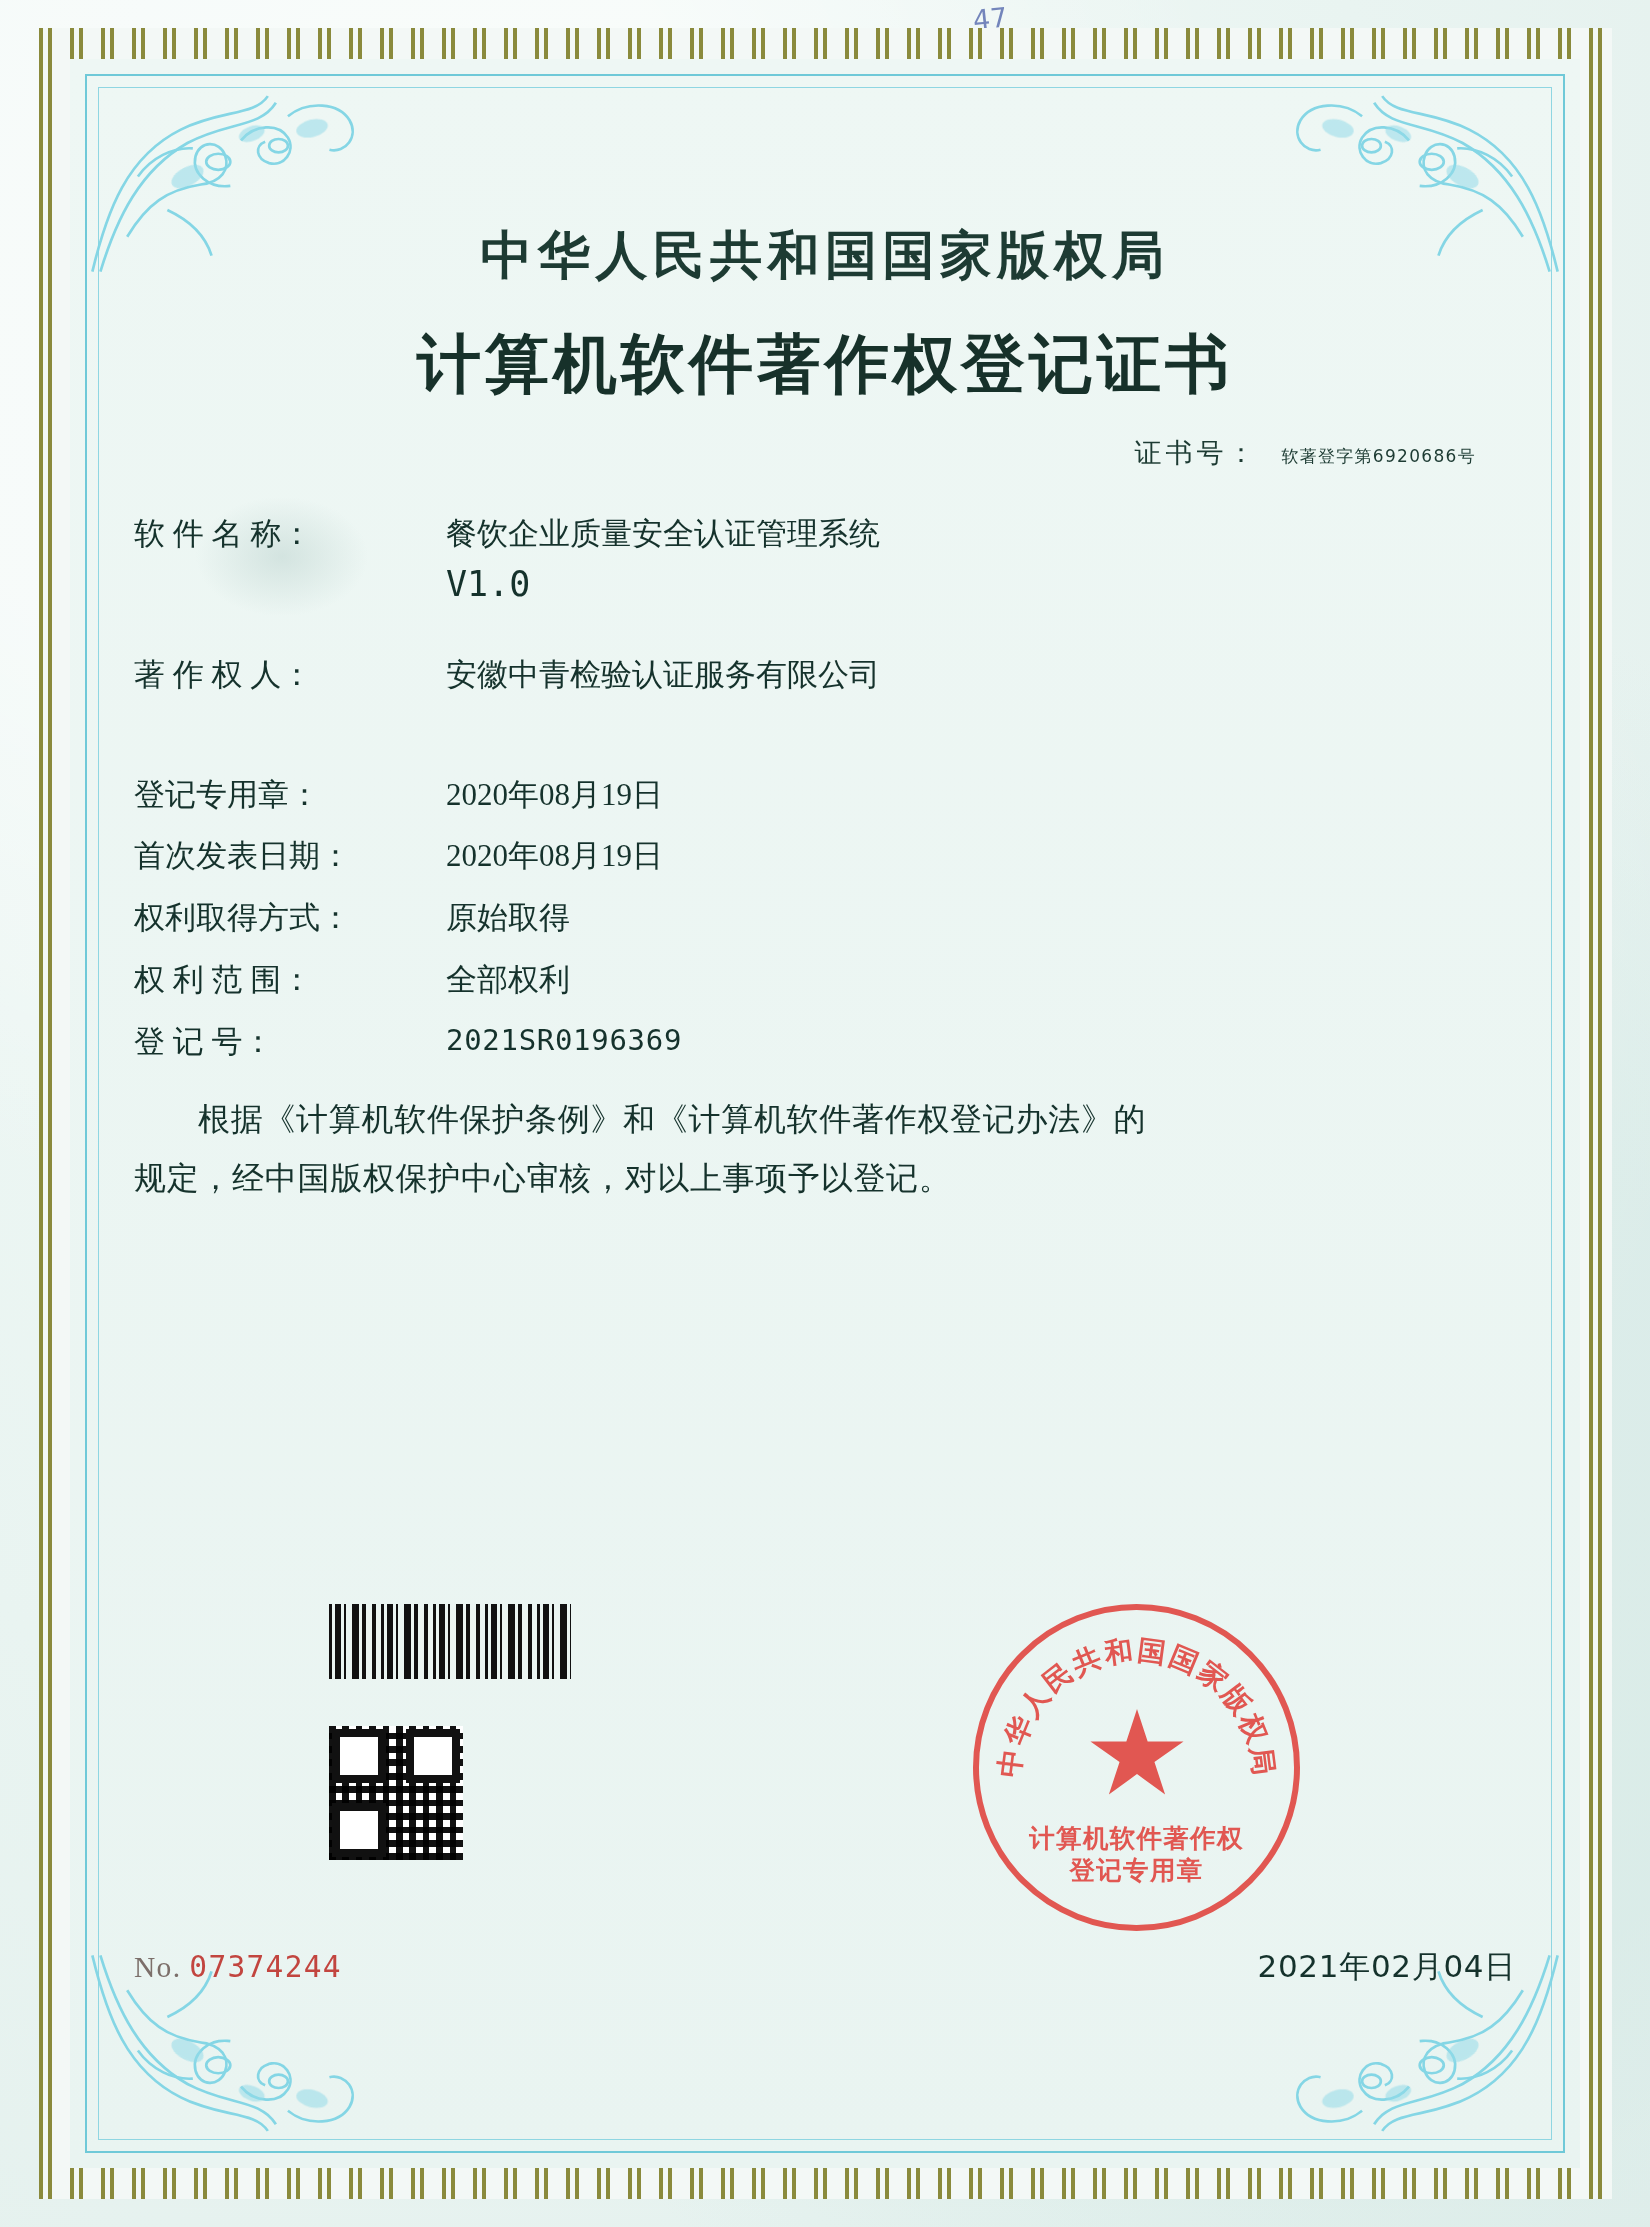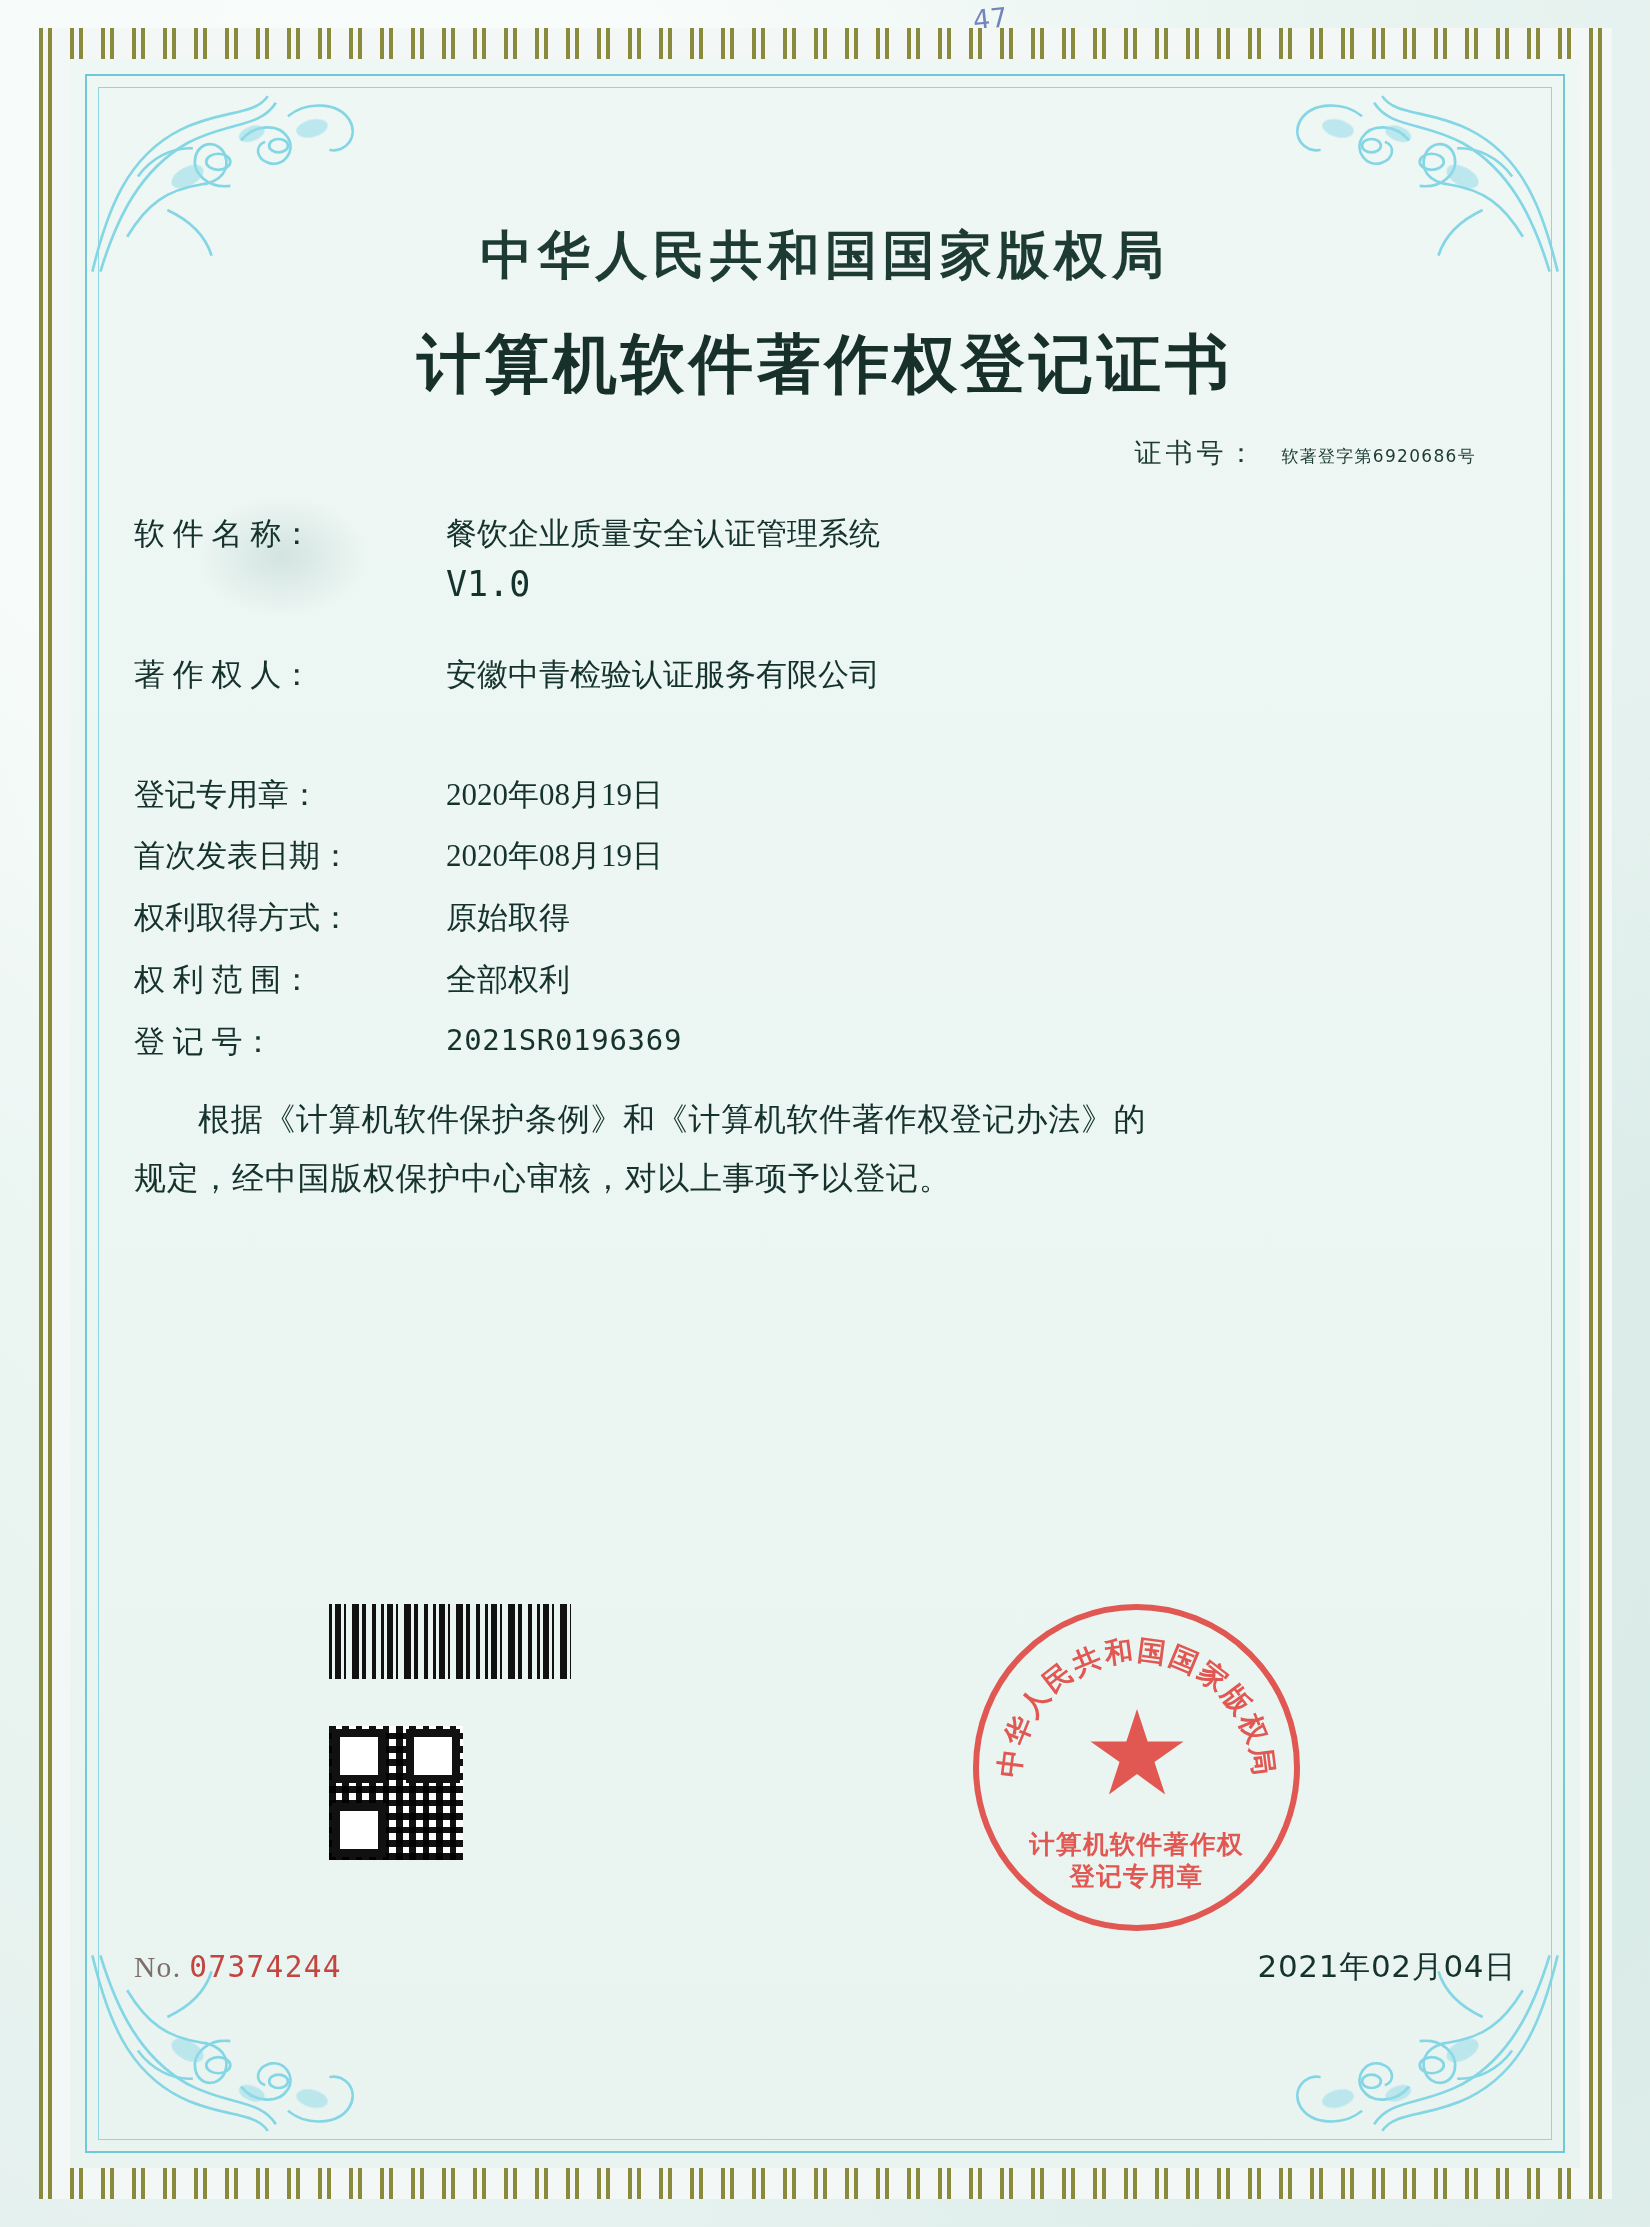--- a/index.html
+++ b/index.html
@@ -261,21 +261,21 @@
     top: 0;
     width: 97px;
     height: 93px;
     background: #e0423c;
     clip-path: polygon(50% 0%, 61% 35%, 98% 35%, 68% 57%, 79% 92%, 50% 70%, 21% 92%, 32% 57%, 2% 35%, 39% 35%);
   }
   .seal-text {
     position: absolute;
     left: 0;
     right: 0;
-    top: 219px;
+    top: 213px;
     text-align: center;
     font-family: "DejaVu Serif", "Liberation Serif", serif;
     font-weight: 700;
     font-size: 25.5px;
     line-height: 1.25;
     letter-spacing: 1.3px;
     color: #e0423c;
   }
 
   

